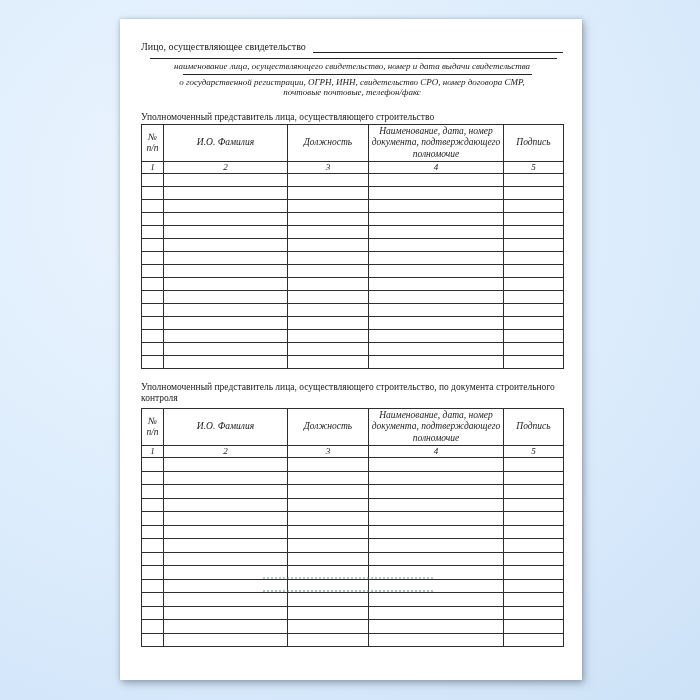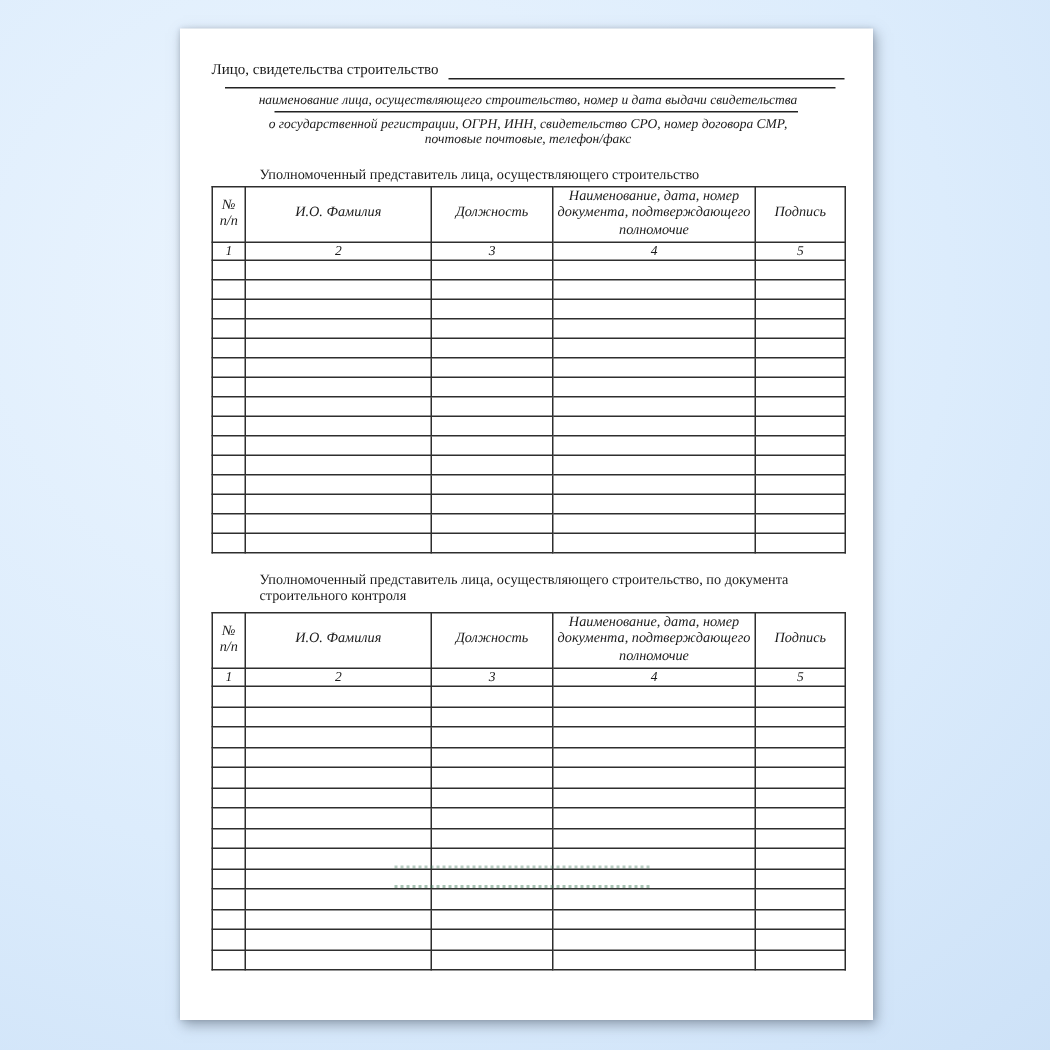--- a/index.html
+++ b/index.html
@@ -25,21 +25,21 @@
   .fill-line{flex:1;border-bottom:1px solid #232323;margin-left:7px;height:12px;}
   .rule{border-top:1px solid #232323;height:0;}
   .rule-a{margin:5px 6px 0 9px;}
   .rule-b{margin:2px 31px 0 42px;}
   .caption{
     font-style:italic;font-size:9px;line-height:10.5px;
     text-align:center;margin-top:2px;
   }
   .caption.tight{margin-top:0;}
   .tbl-title{
-    font-size:9.5px;line-height:10.5px;margin-top:13px;margin-left:32px;
+    font-size:9.5px;line-height:10.5px;margin-top:13px;
   }
   .tbl-title.first{margin-top:14px;}
   table{
     border-collapse:collapse;table-layout:fixed;
     width:422px;margin-top:2px;
     font-size:9.5px;
     font-style:italic;
   }
   table.t2{margin-top:5px;}
   th,td{
@@ -60,26 +60,26 @@
     filter:blur(.4px);
     pointer-events:none;
   }
 </style>
 </head>
 <body>
 
 <div class="paper">
 
   <div class="field-row">
-    <span>Лицо, свидетельства строительство</span>
+    <span>Лицо, осуществляющее свидетельство</span>
     <span class="fill-line"></span>
   </div>
 
   <div class="rule rule-a"></div>
-  <div class="caption">наименование лица, осуществляющего строительство, номер и дата выдачи свидетельства</div>
+  <div class="caption">наименование лица, осуществляющего свидетельство, номер и дата выдачи свидетельства</div>
 
   <div class="rule rule-b"></div>
   <div class="caption">о государственной регистрации, ОГРН, ИНН, свидетельство СРО, номер договора СМР,</div>
   <div class="caption tight">почтовые почтовые, телефон/факс</div>
 
   <div class="tbl-title first">Уполномоченный представитель лица, осуществляющего строительство</div>
 
   <table class="t1">
     <colgroup>
       <col style="width:22px">

